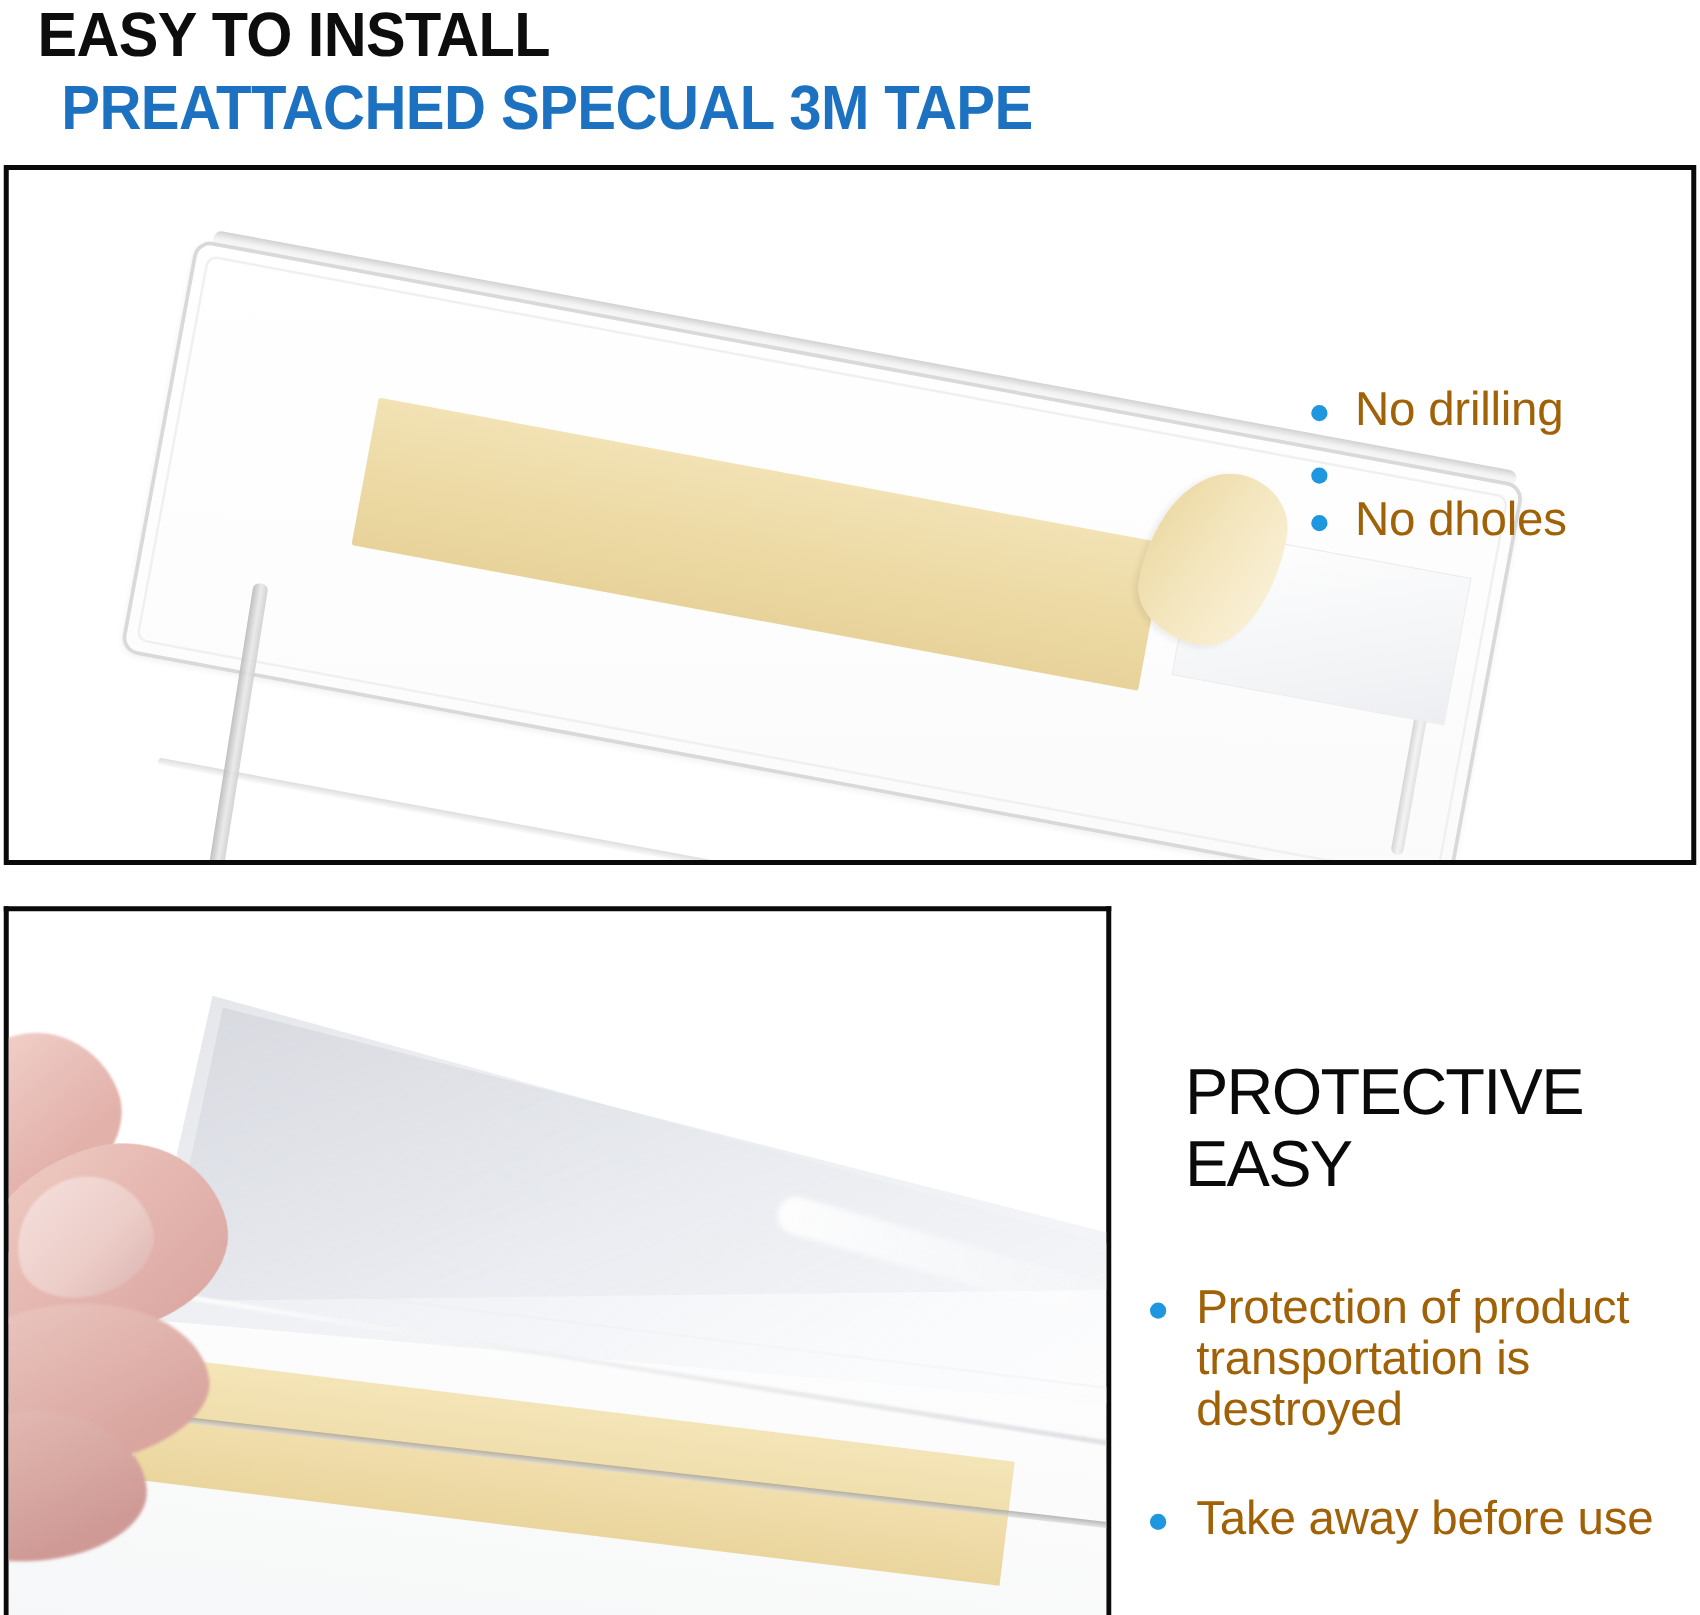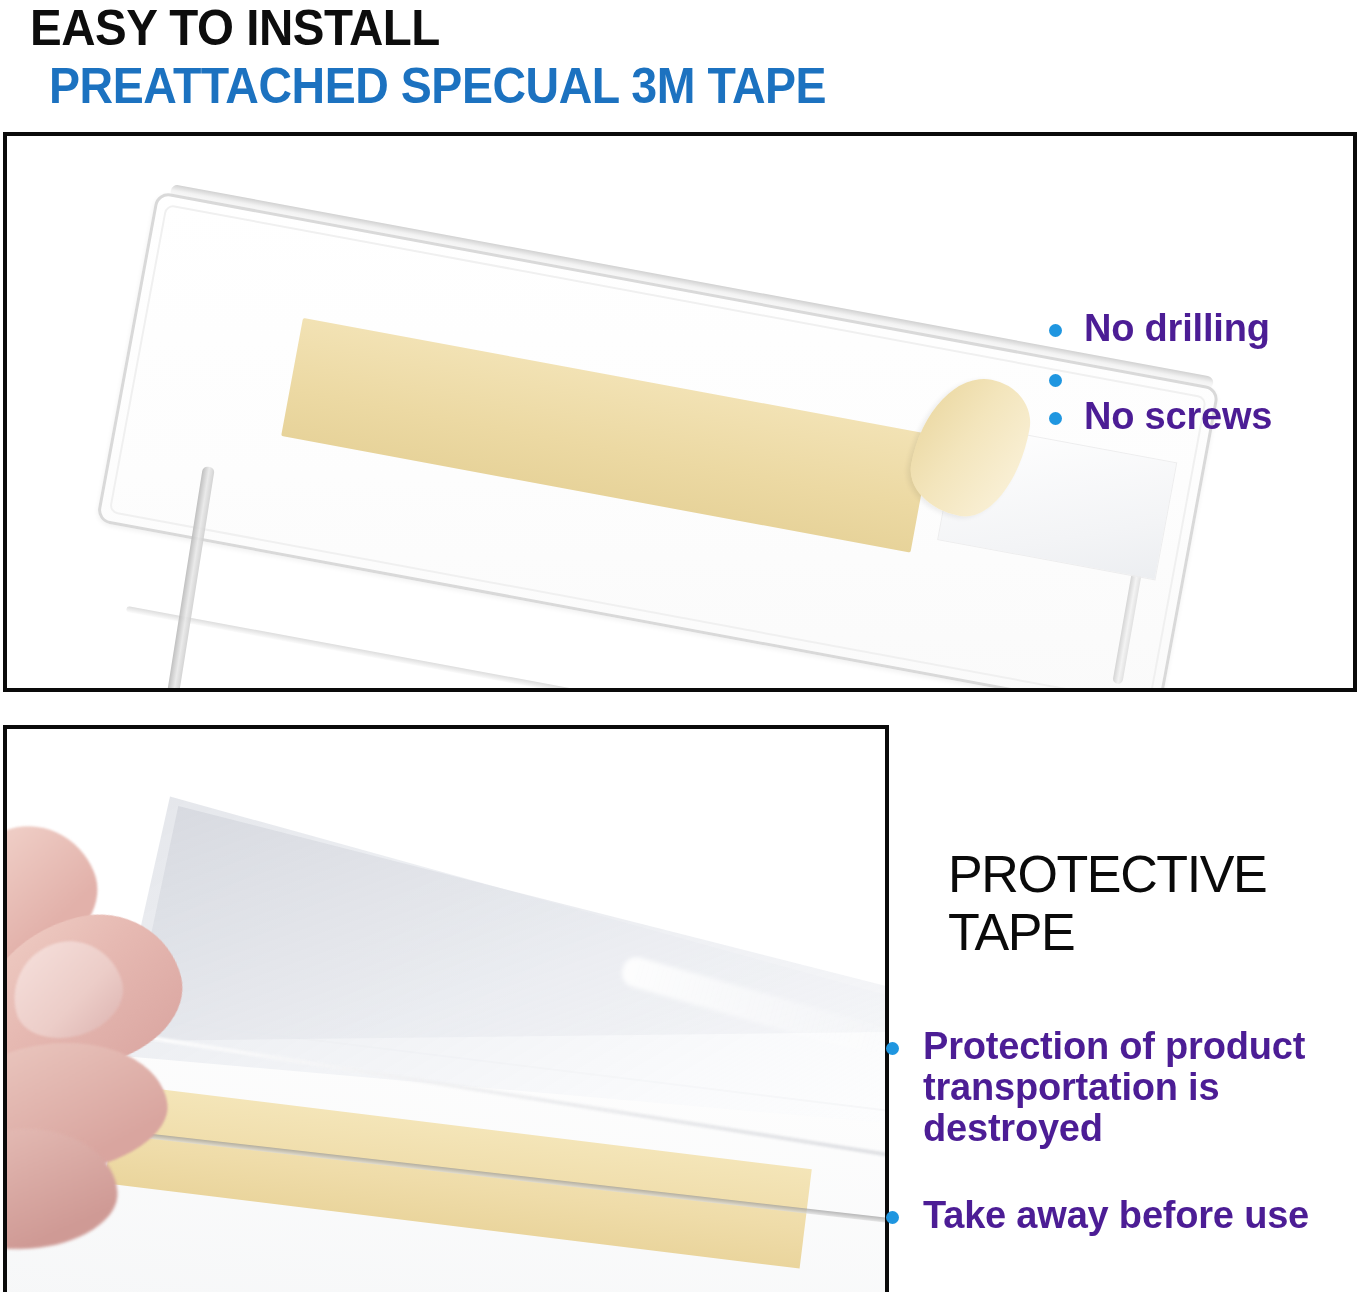--- a/index.html
+++ b/index.html
@@ -179,29 +179,29 @@
   }
 
   
   .bullets{position:absolute;}
   .bullet-row{display:flex;align-items:flex-start;}
   .bullet-dot{
     width:13px;height:13px;border-radius:50%;background:#1f96e0;
     flex:0 0 13px;margin-top:16px;
   }
   .bullet-text{
-    color:#4c1d95;font-size:38px;line-height:41px;font-weight:bold;
+    color:#a16207;font-size:38px;line-height:41px;font-weight:normal;
     letter-spacing:-0.2px;
   }
 
   #bullets-top{left:1042px;top:172px;}
   #bullets-top .bullet-row{margin-bottom:9px;}
   #bullets-top .bullet-text{margin-left:22px;white-space:nowrap;}
 
-  #bullets-bottom{left:886px;top:1026px;width:440px;}
+  #bullets-bottom{left:920px;top:1026px;width:440px;}
   #bullets-bottom .bullet-row{margin-bottom:46px;}
   #bullets-bottom .bullet-text{margin-left:24px;width:400px;}
 
   
   .pf-heading{
     position:absolute;left:948px;top:845px;
     font-size:52px;line-height:58px;font-weight:normal;
     letter-spacing:-1.4px;color:#0a0a0a;
   }
 </style>
@@ -232,21 +232,21 @@
       <span class="bullet-dot"></span>
       <span class="bullet-text">No drilling</span>
     </div>
 
     <div class="bullet-row">
       <span class="bullet-dot"></span>
     </div>
 
     <div class="bullet-row">
       <span class="bullet-dot"></span>
-      <span class="bullet-text">No screws</span>
+      <span class="bullet-text">No dholes</span>
     </div>
 
   </div>
 </div>
 
 <div class="panel" id="panel-bottom">
   <div class="film-scene">
     <div class="film-board"></div>
     <div class="film-tape"></div>
     <div class="film-board-edge"></div>
@@ -259,21 +259,21 @@
       <div class="thumb"></div>
       <div class="thumbnail"></div>
       <div class="finger-b"></div>
       <div class="finger-c"></div>
     </div>
   </div>
 </div>
 
 <div class="pf-heading">
   <div>PROTECTIVE</div>
-  <div>TAPE</div>
+  <div>EASY</div>
 </div>
 
 <div class="bullets" id="bullets-bottom">
 
   <div class="bullet-row">
     <span class="bullet-dot"></span>
     <span class="bullet-text">Protection of product transportation is destroyed</span>
   </div>
 
   <div class="bullet-row">

